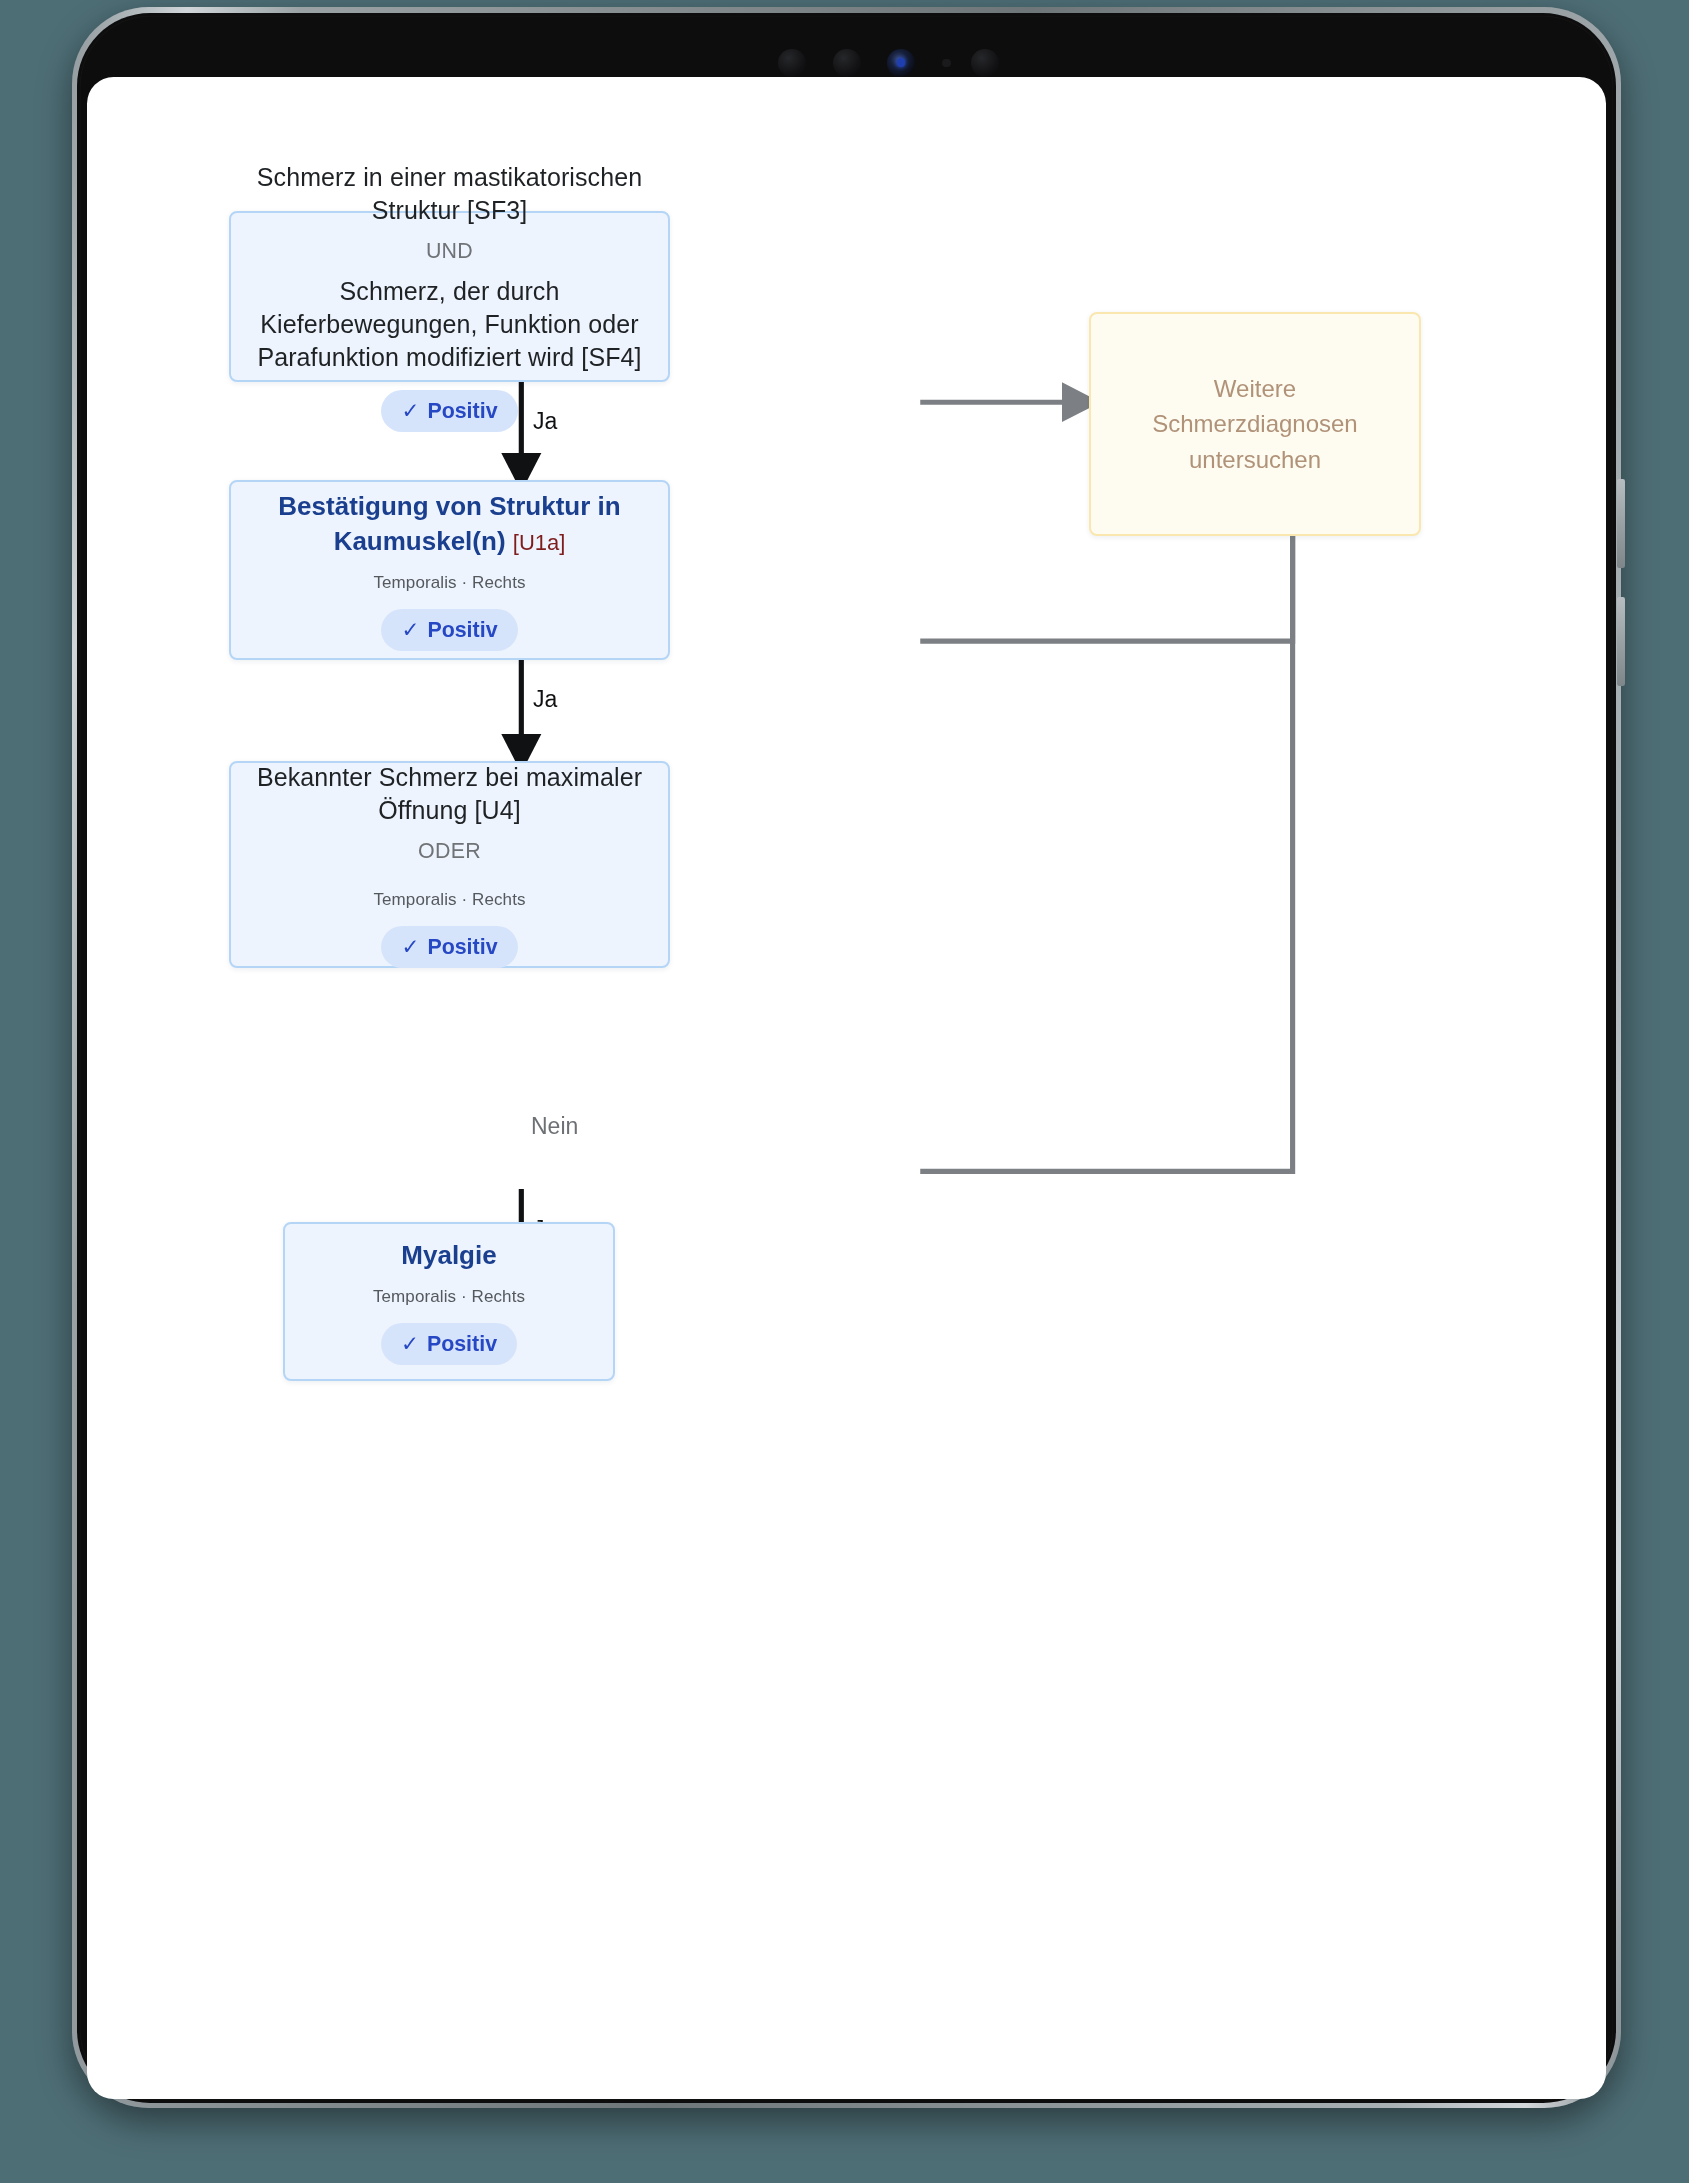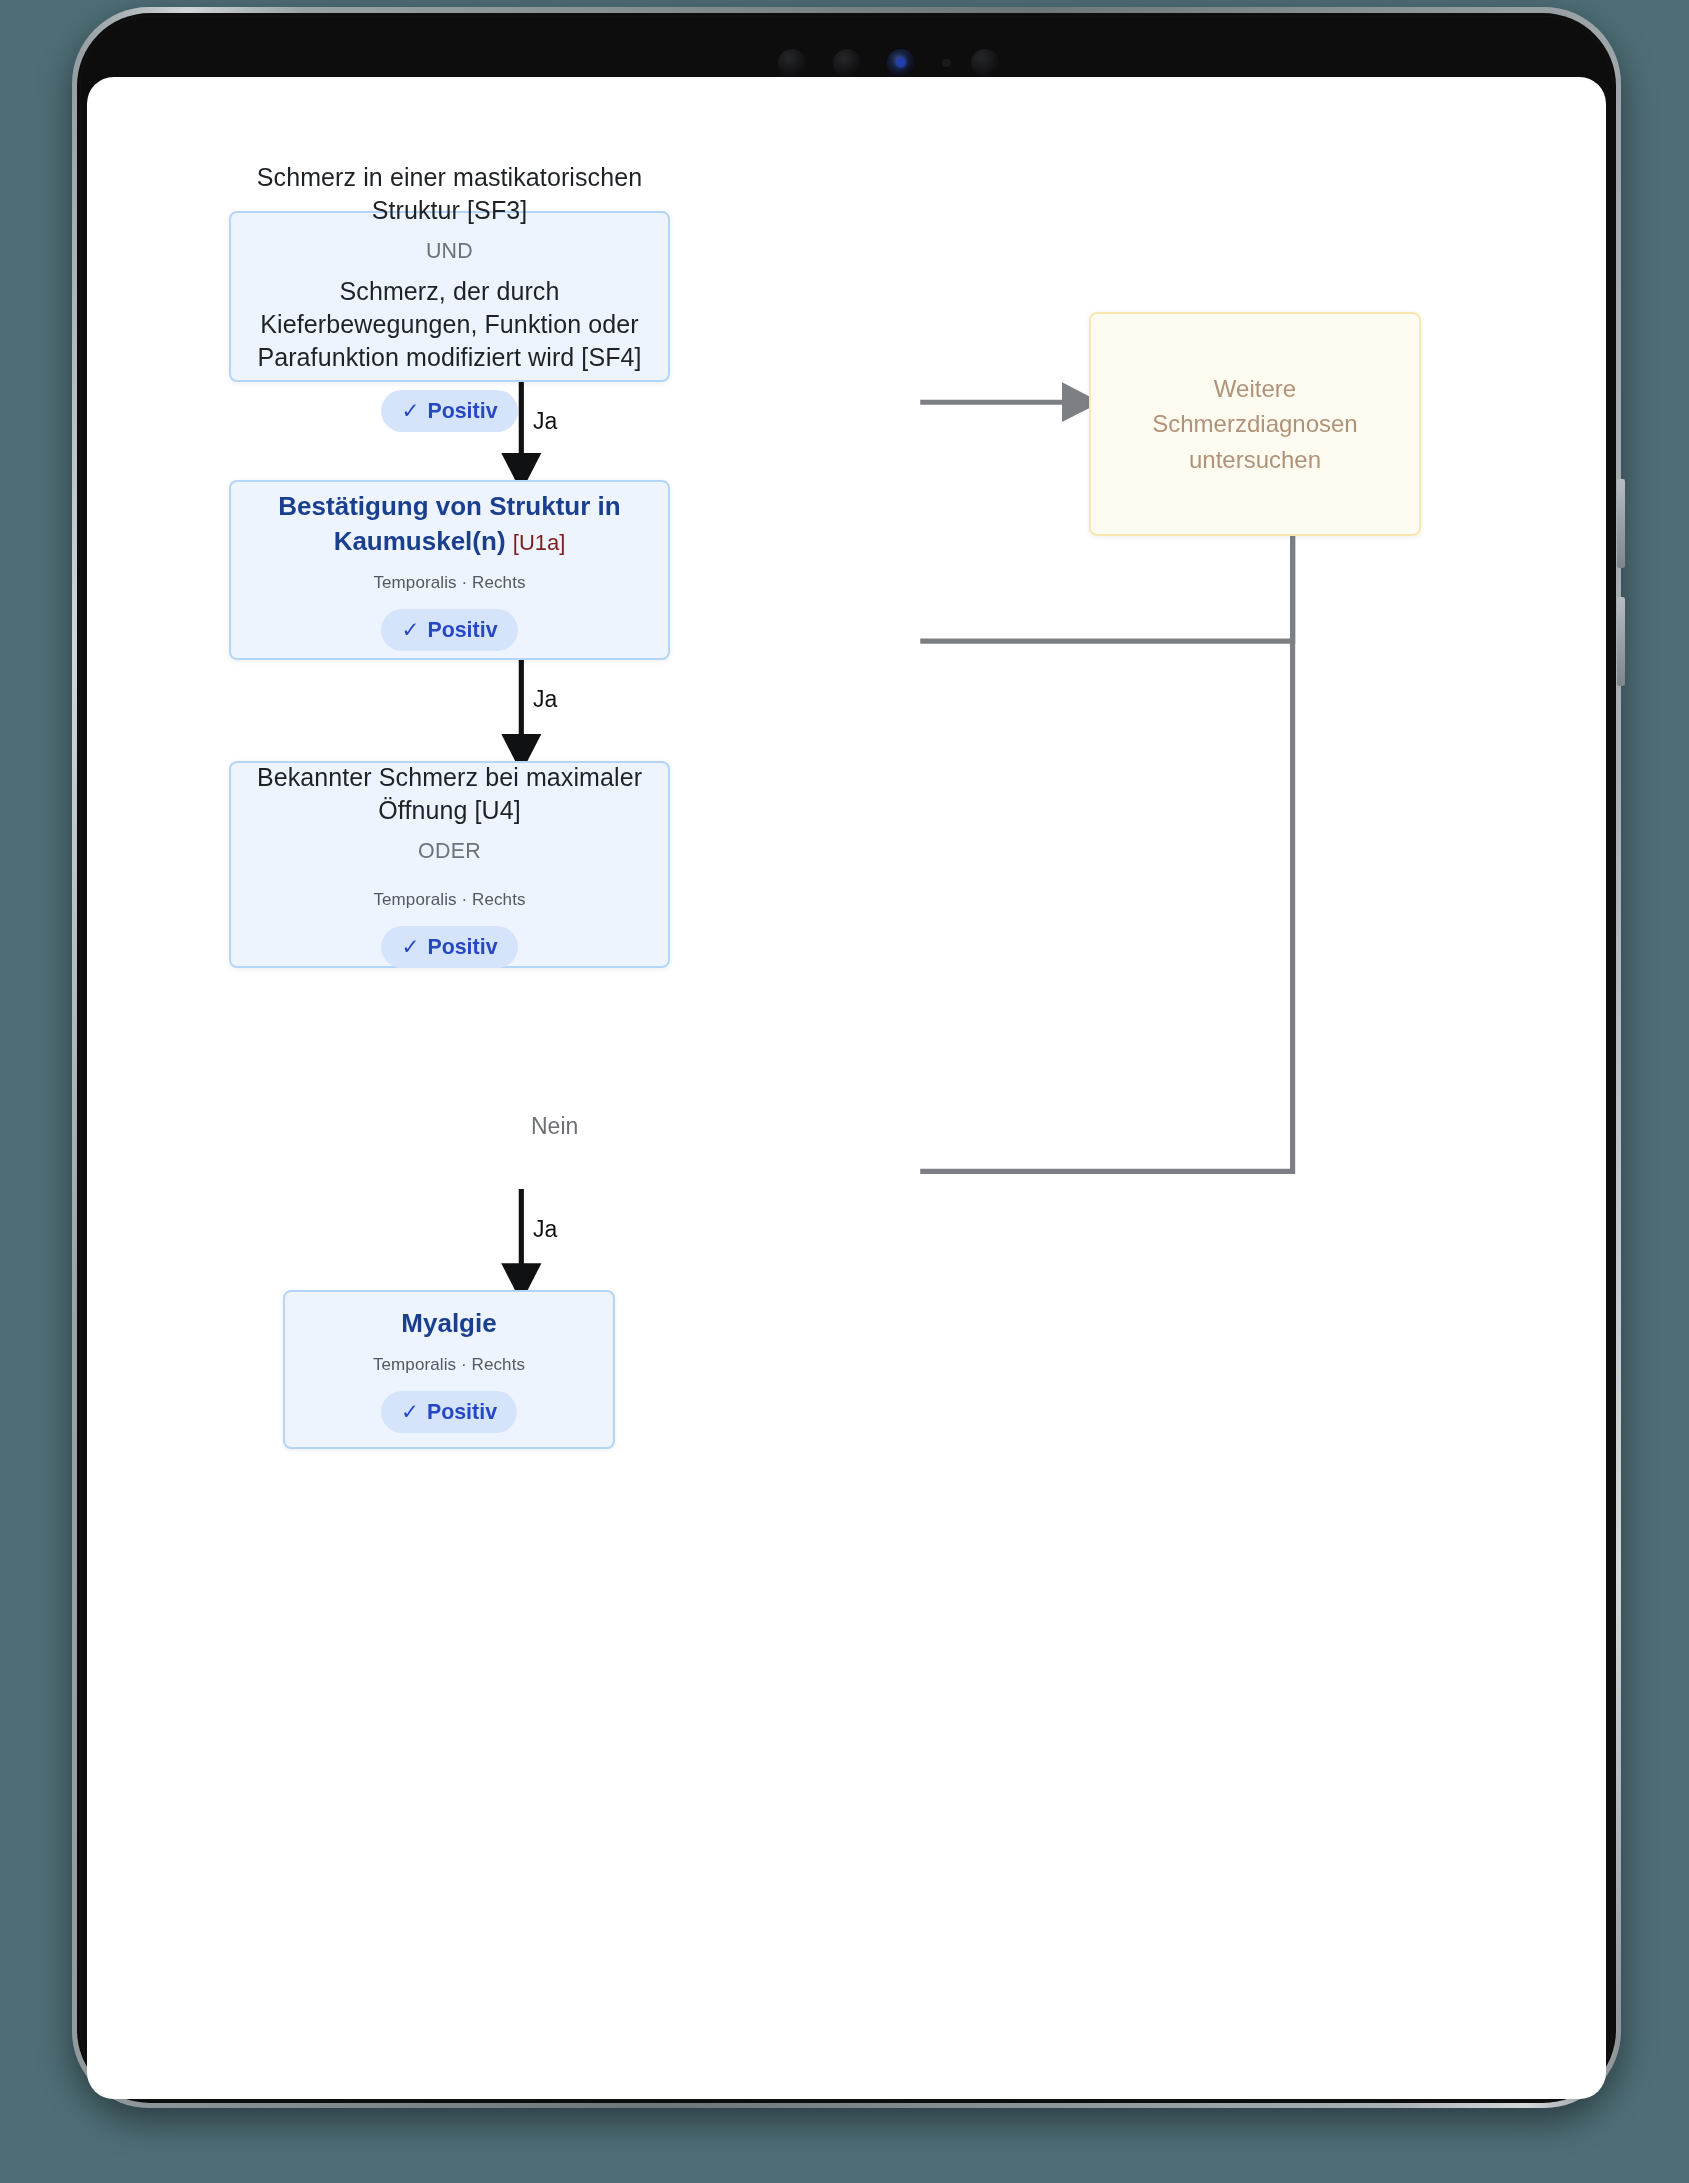--- a/index.html
+++ b/index.html
@@ -167,21 +167,21 @@
       <div class="node blue" style="left:142px; top:684px; width:441px; height:207px;" data-name="node-u4-u9">
         <div class="crit" data-name="node-criterion-1">Bekannter Schmerz bei maximaler Öffnung [U4]</div>
         <div class="conj" data-name="node-conjunction">ODER</div>
         <div class="sub" data-name="node-subtitle">Temporalis · Rechts</div>
         <div class="badge" data-name="status-badge-positiv">
           <span class="tick" data-name="check-icon">✓</span>
           <span data-name="status-badge-label">Positiv</span>
         </div>
       </div>
 
-      <div class="node blue" style="left:196px; top:1213px; width:332px; height:159px;text-align:center;" data-name="node-myalgie">
+      <div class="node blue" style="left:196px; top:1145px; width:332px; height:159px;text-align:center;" data-name="node-myalgie">
         <div class="title-strong" data-name="node-title">Myalgie</div>
         <div class="sub" data-name="node-subtitle">Temporalis · Rechts</div>
         <div class="badge" data-name="status-badge-positiv">
           <span class="tick" data-name="check-icon">✓</span>
           <span data-name="status-badge-label">Positiv</span>
         </div>
       </div>
 
       <div class="node amber" style="left:1002px; top:235px; width:332px; height:224px;" data-name="node-weitere-schmerzdiagnosen">
         <div class="amber-text" data-name="node-label">Weitere Schmerzdiagnosen untersuchen</div>

